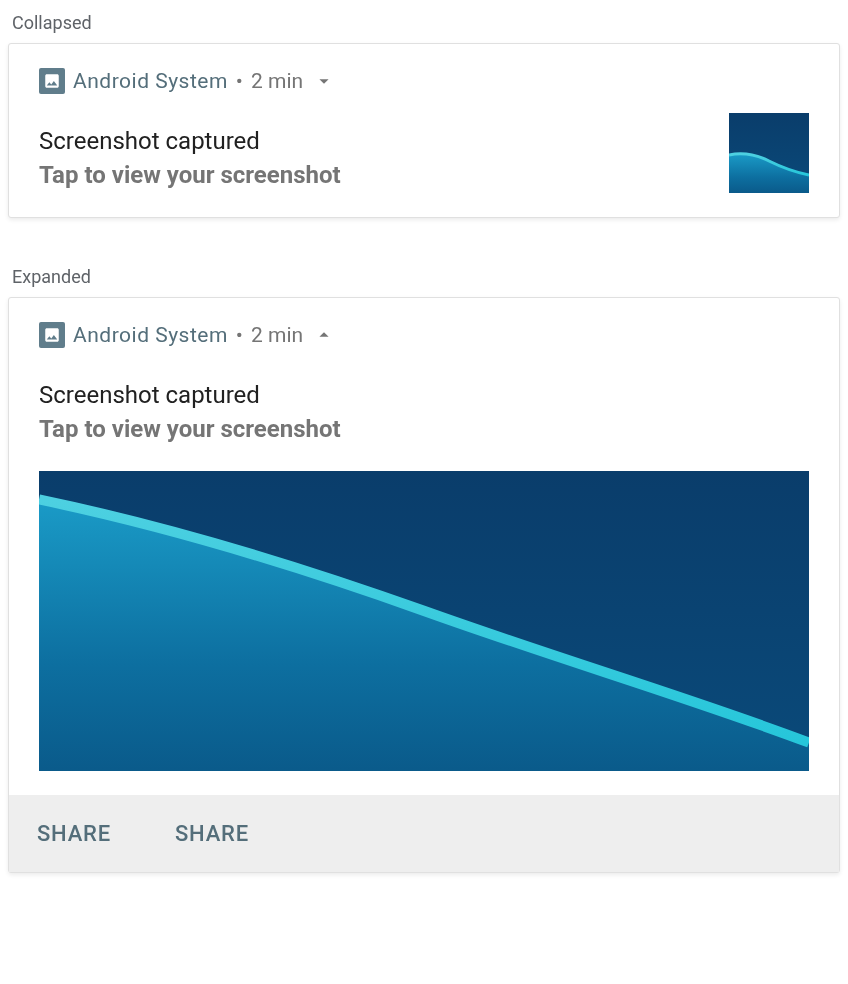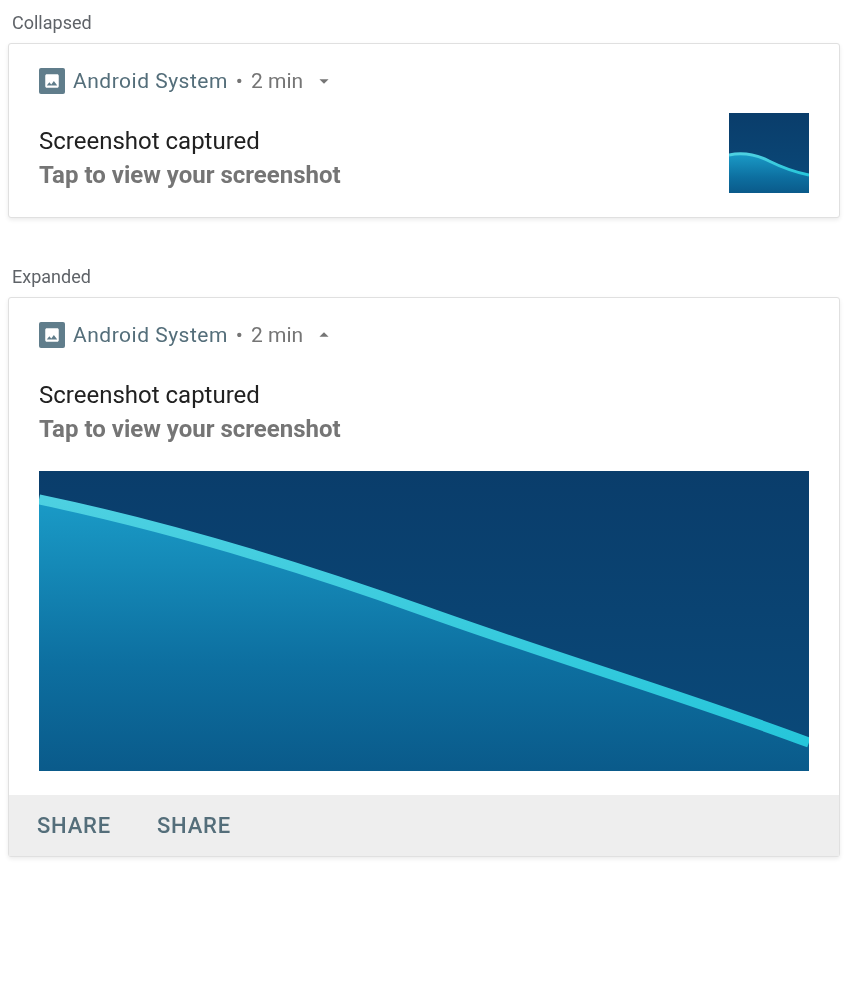--- a/index.html
+++ b/index.html
@@ -111,23 +111,23 @@
       height: 100%;
       display: block;
     }
     .big-picture {
       margin-top: 28px;
       width: 100%;
       height: 300px;
     }
     .action-bar {
       background: #eeeeee;
-      padding: 18px 28px;
+      padding: 26px 28px;
       display: flex;
-      gap: 46px;
+      gap: 64px;
     }
     .action-button {
       color: #546e7a;
       font-size: 22px;
       font-weight: 500;
       letter-spacing: 0.8px;
       background: none;
       border: none;
       cursor: pointer;
       font-family: inherit;

